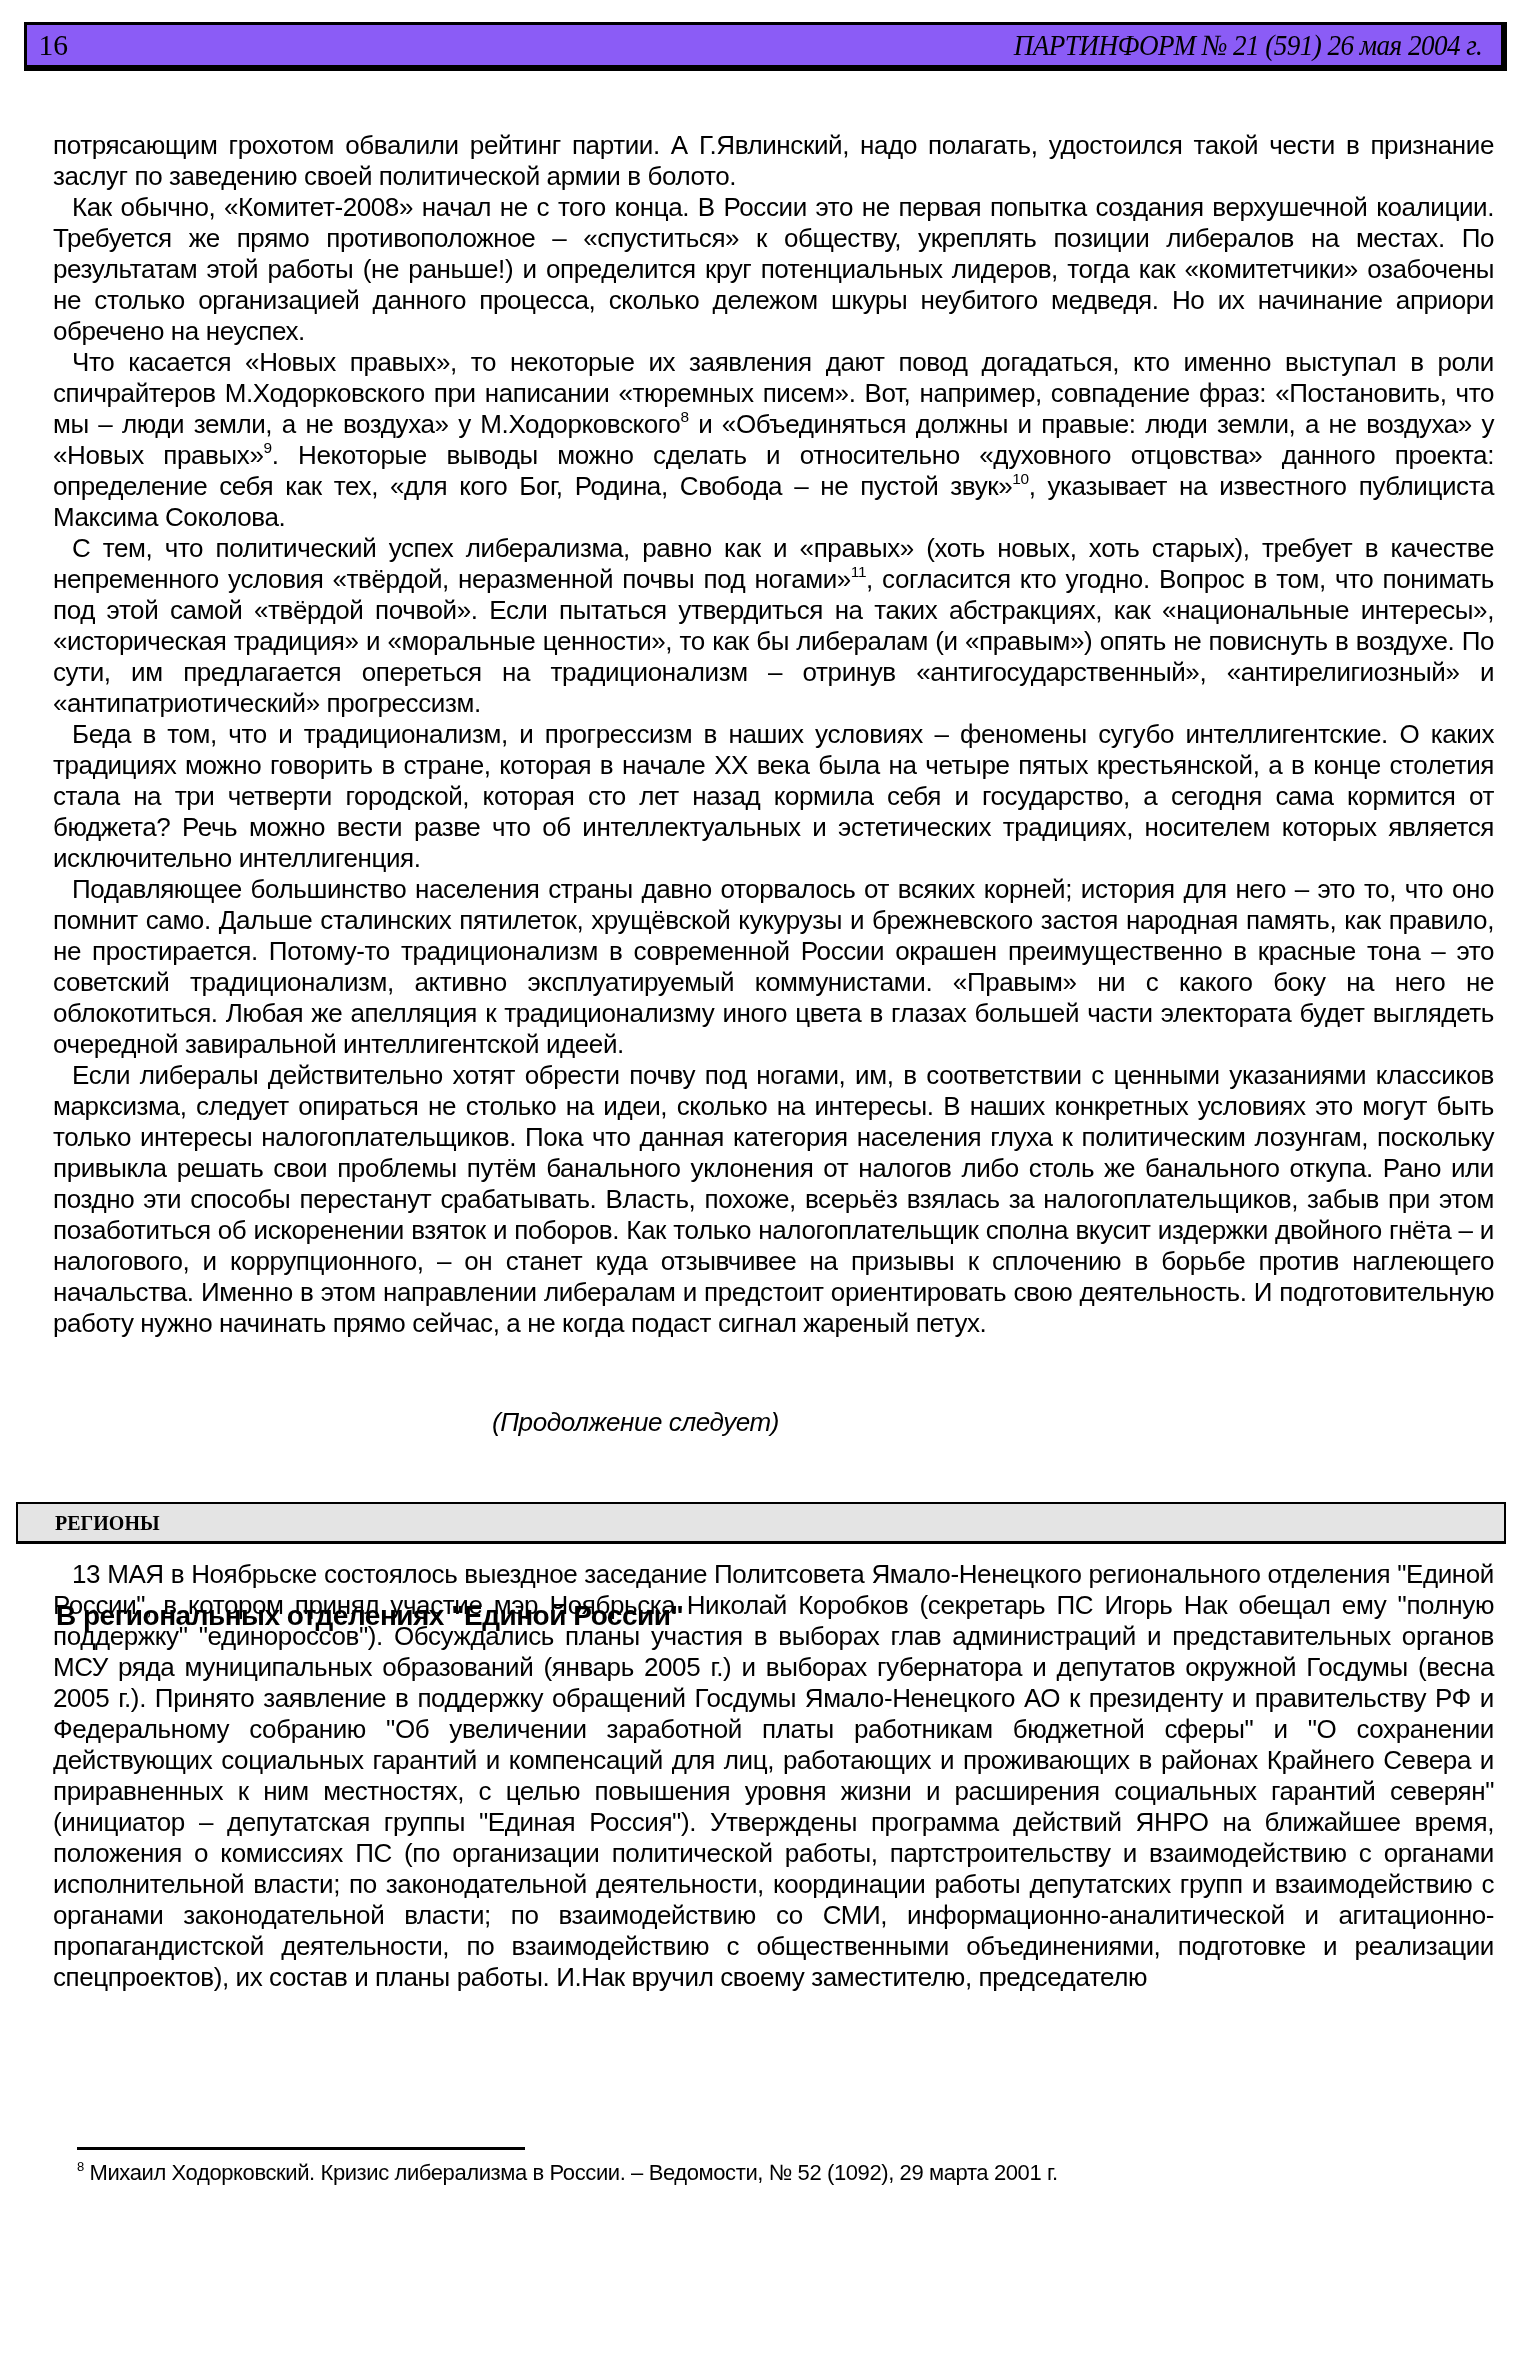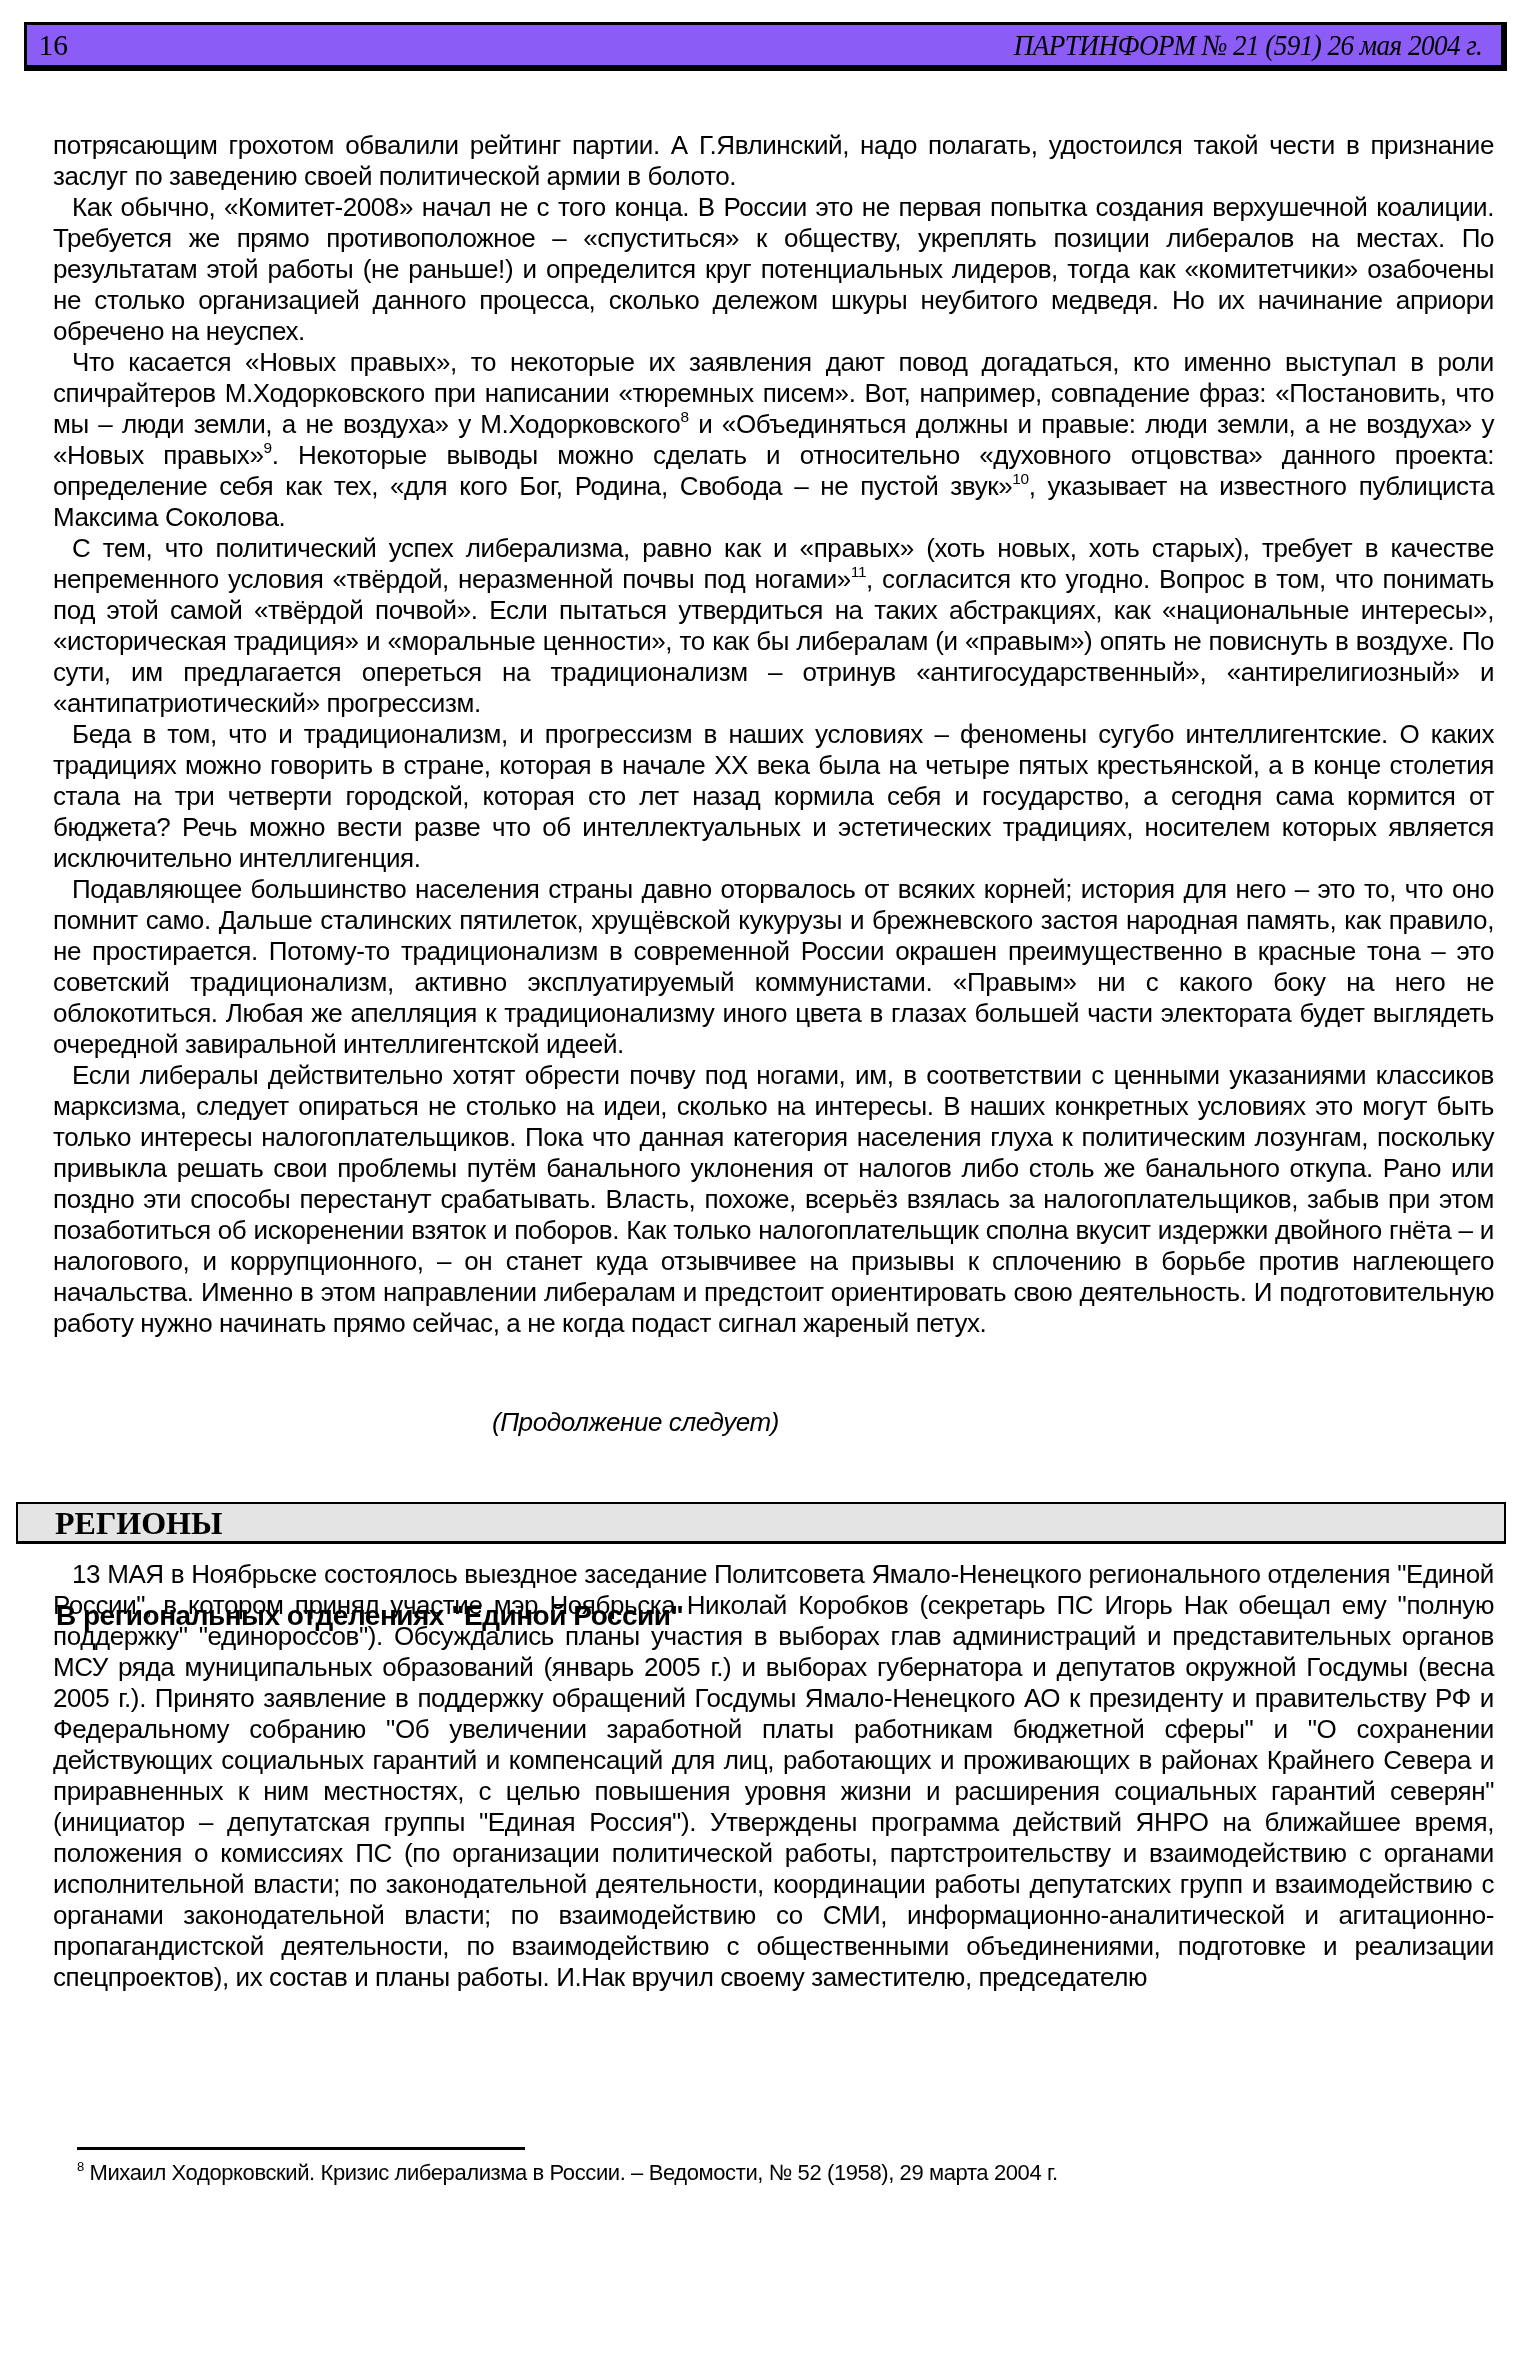--- a/index.html
+++ b/index.html
@@ -32,21 +32,21 @@
   .continued {
     position: absolute; left: 0; width: 1271px; top: 1407px; text-align: center;
     font-size: 26px; font-style: italic; letter-spacing: -0.4px;
   }
   .section-banner {
     position: absolute; left: 16px; top: 1502px; width: 1486px; height: 37px;
     background: #e4e4e4; border: 2.6px solid #000; border-bottom-width: 3.8px;
   }
   .section-banner-label {
     position: absolute; left: 37px; top: 2.6px;
-    font-family: "Liberation Serif", serif; font-weight: bold; font-size: 32px; line-height: 33px;
+    font-family: "Liberation Serif", serif; font-weight: bold; font-size: 20px; line-height: 33px;
   }
   .article-heading {
     position: absolute; left: 56px; top: 1599px;
     font-weight: bold; font-size: 28px; line-height: 33px; letter-spacing: -0.5px;
   }
   .footnote-rule {
     position: absolute; left: 77px; top: 2147px; width: 448px; height: 3.2px; background: #000;
   }
   .footnotes {
     position: absolute; left: 77px; top: 2160px; width: 1345px;
@@ -79,15 +79,15 @@
   <span class="section-banner-label">РЕГИОНЫ</span>
 </div>
 
 <div class="article-heading">В региональных отделениях "Единой России"</div>
 <div class="body-text" id="article2" style="top:1559px;">
     <p><span>13 МАЯ в Ноябрьске состоялось выездное заседание Политсовета Ямало-Ненецкого регионального отделения "Единой России", в котором принял участие мэр Ноябрьска Николай Коробков (секретарь ПС Игорь Нак обещал ему "полную поддержку" "единороссов"). Обсуждались планы участия в выборах глав администраций и представительных органов МСУ ряда муниципальных образований (январь 2005 г.) и выборах губернатора и депутатов окружной Госдумы (весна 2005 г.). Принято заявление в поддержку обращений Госдумы Ямало-Ненецкого АО к президенту и правительству РФ и Федеральному собранию "Об увеличении заработной платы работникам бюджетной сферы" и "О сохранении действующих социальных гарантий и компенсаций для лиц, работающих и проживающих в районах Крайнего Севера и приравненных к ним местностях, с целью повышения уровня жизни и расширения социальных гарантий северян" (инициатор – депутатская группы "Единая Россия"). Утверждены программа действий ЯНРО на ближайшее время, положения о комиссиях ПС (по организации политической работы, партстроительству и взаимодействию с органами исполнительной власти; по законодательной деятельности, координации работы депутатских групп и взаимодействию с органами законодательной власти; по взаимодействию со СМИ, информационно-аналитической и агитационно-пропагандистской деятельности, по взаимодействию с общественными объединениями, подготовке и реализации спецпроектов), их состав и планы работы. И.Нак вручил своему заместителю, председателю</span></p>
   </div>
 
 <div class="footnote-rule"></div>
 <div class="footnotes" id="footnotes">
-    <p class="fn"><sup>8</sup><span> Михаил Ходорковский. Кризис либерализма в России. – Ведомости, № 52 (1958), 29 марта 2004 г.</span></p>
+    <p class="fn"><sup>8</sup><span> Михаил Ходорковский. Кризис либерализма в России. – Ведомости, № 52 (1092), 29 марта 2001 г.</span></p>
   </div>
 
 
 </body></html>

